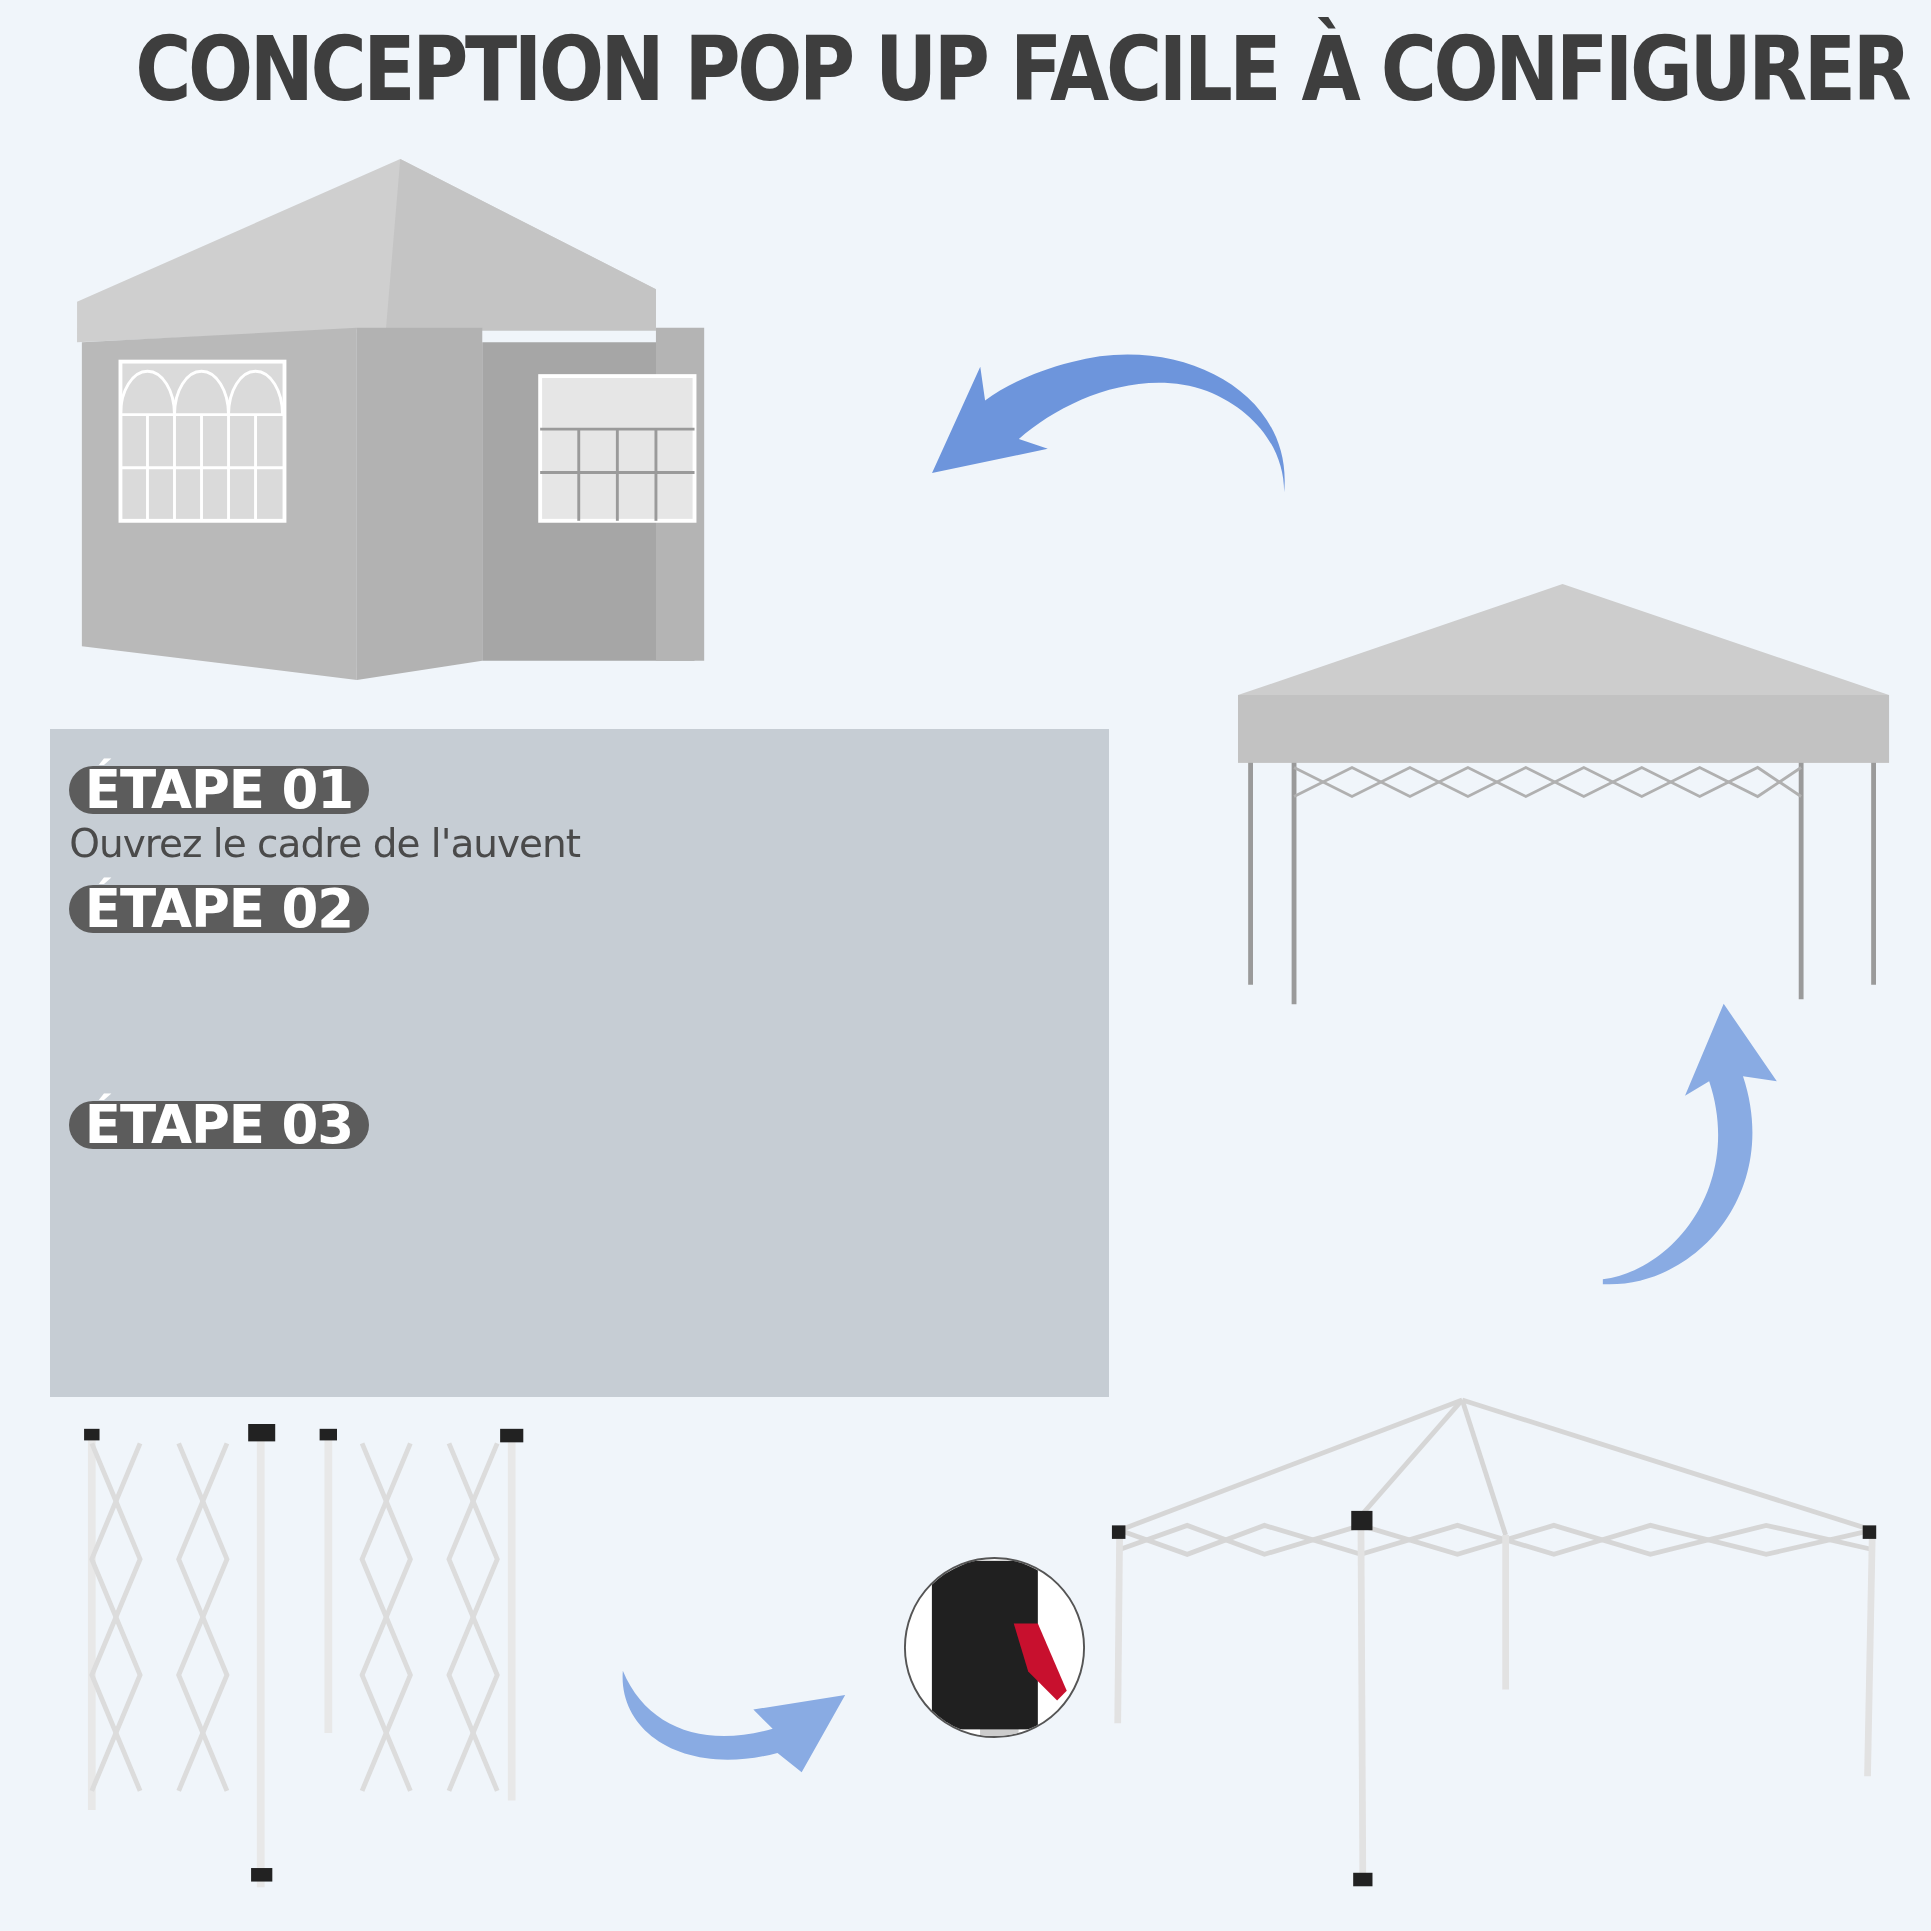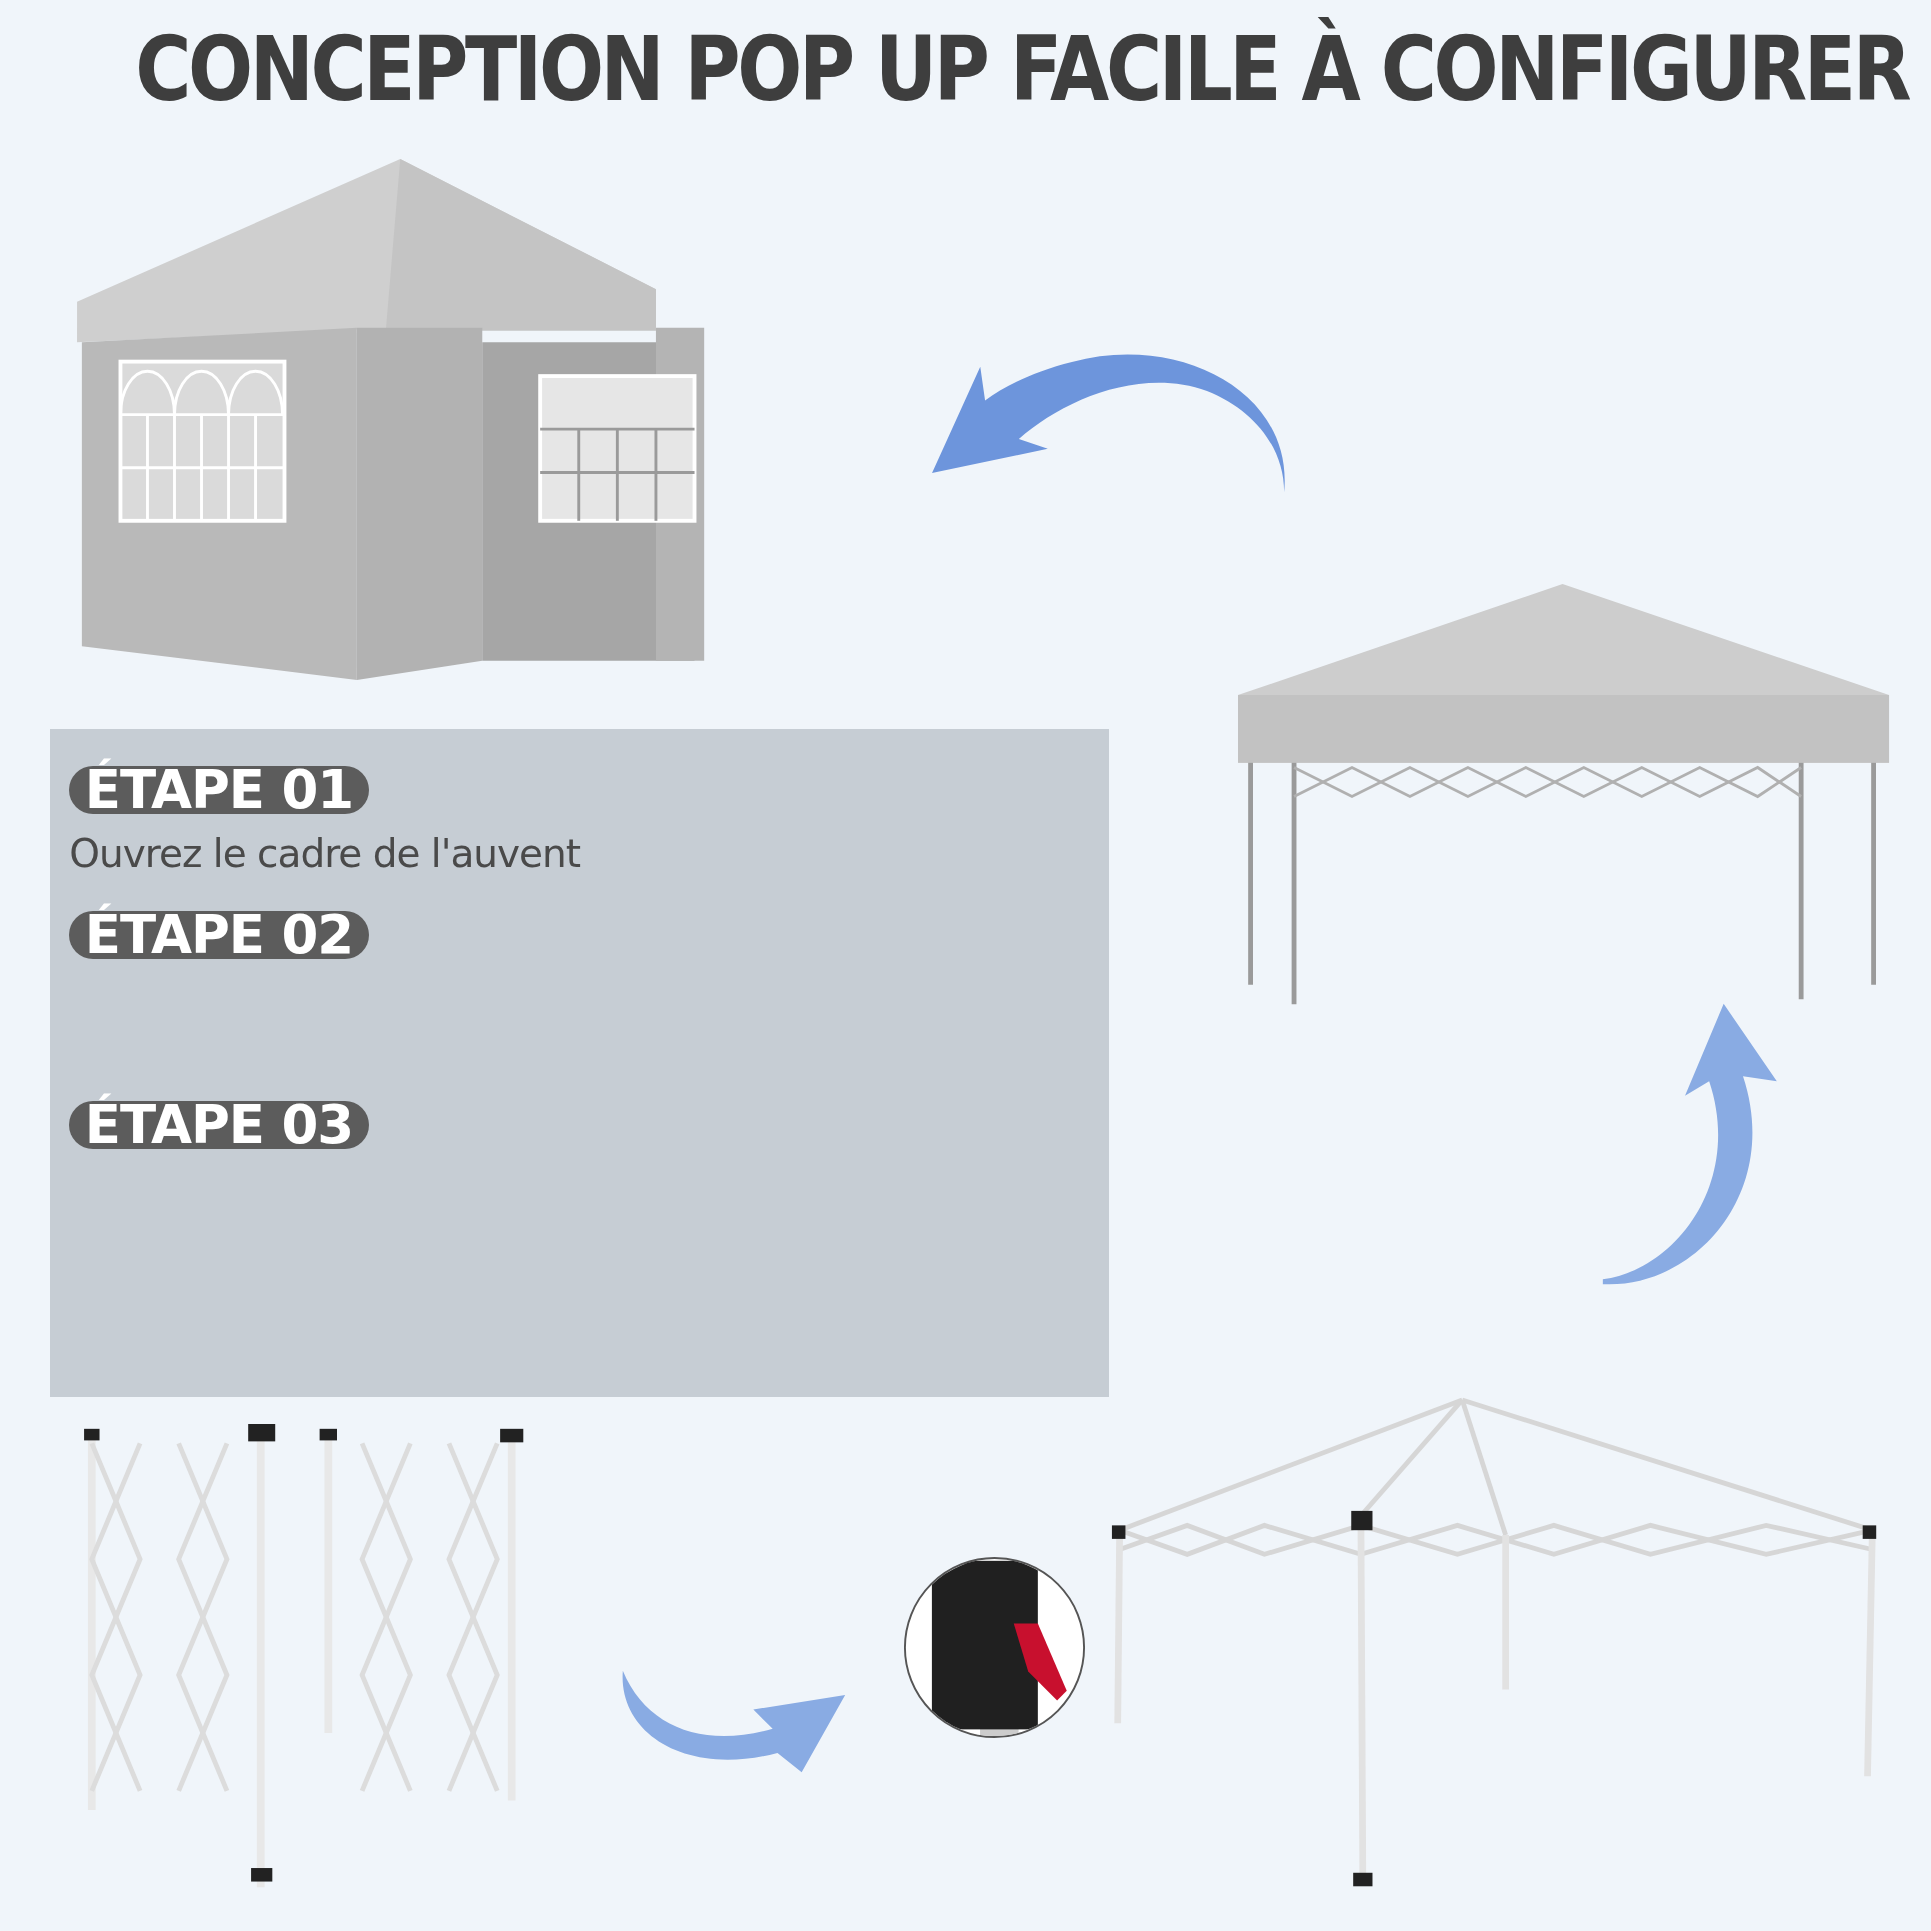--- a/index.html
+++ b/index.html
@@ -32,21 +32,21 @@
       font-family: "DejaVu Sans", sans-serif; font-weight: bold;
       font-size: 53px; line-height: 48px;
       padding: 0 15.4px;
       border-radius: 25px;
       letter-spacing: -1px;
     }
     .desc {
       font-family: "DejaVu Sans", sans-serif;
       color: #4a4a4a; font-size: 39px; line-height: 46px;
       letter-spacing: -1px;
-      margin-top: 17px;
+      margin-top: 7px;
       white-space: pre-line;
     }
     .img { position: absolute; }
     svg { display: block; }
   </style>
 </head>
 <body>
 
 <div class="title">CONCEPTION POP UP FACILE À CONFIGURER</div>
 
@@ -107,21 +107,21 @@
   <svg width="203" height="290" viewBox="0 0 210 300">
     <path d="M5,295 C100,300 190,200 150,80 L185,85 L130,5 L90,100 L115,85 C150,190 80,280 5,290 Z" fill="#89abe3"></path>
   </svg>
 </div>
 
 <div class="panel">
   <div class="step" style="top:37px;">
     <span class="badge">ÉTAPE 01</span>
     <div class="desc">Ouvrez le cadre de l'auvent</div>
   </div>
-  <div class="step" style="top:182px;">
+  <div class="step" style="top:156px;">
     <span class="badge">ÉTAPE 02</span>
   </div>
   <div class="step" style="top:372px;text-align:center;">
     <span class="badge">ÉTAPE 03</span>
   </div>
 </div>
 
 <div class="img" style="left:82px; top:1424px;">
   <svg width="454" height="473" viewBox="0 0 470 490">
     <g stroke="#e8e8e8" stroke-width="8">

